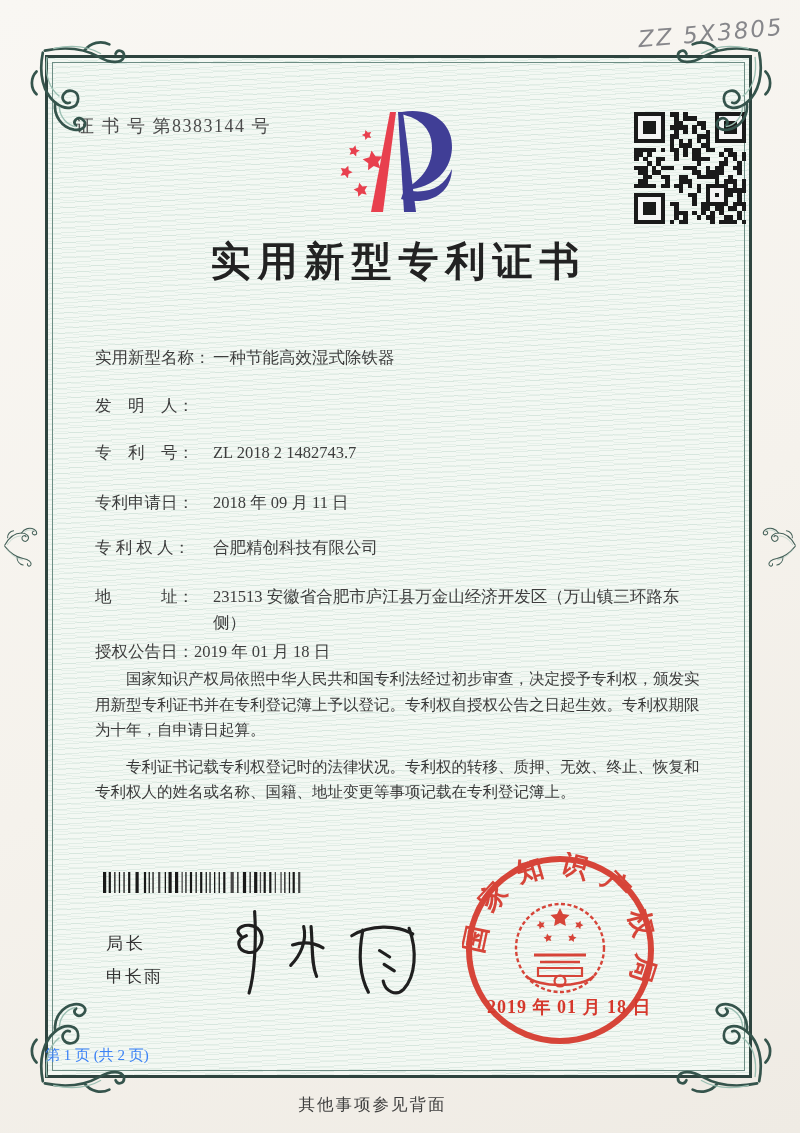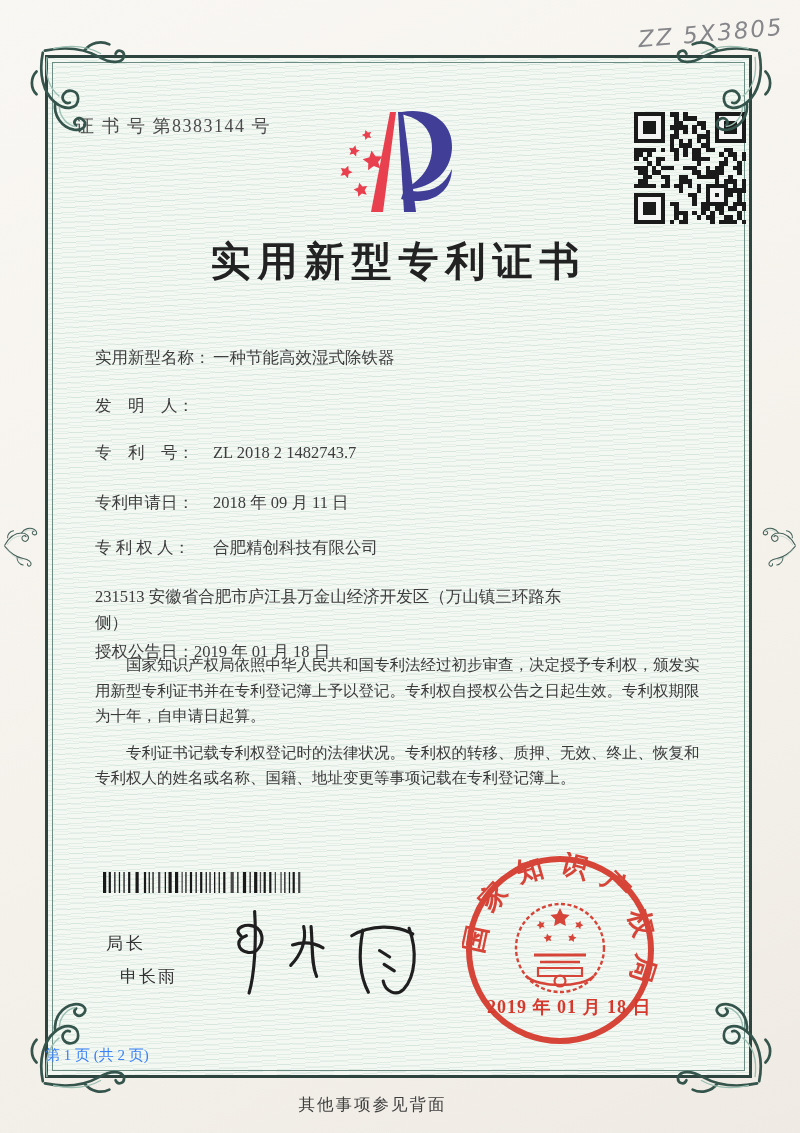--- a/index.html
+++ b/index.html
@@ -23,24 +23,24 @@
   
   #handwritten{left:638px;top:20px;font-family:"DejaVu Sans",sans-serif;font-style:italic;
     font-size:23px;color:#87878b;letter-spacing:2px;transform:rotate(-5deg);}
   #cert-no{left:76px;top:114px;font-size:18px;color:#4b4b4b;letter-spacing:1.5px;}
   #title{left:45px;top:234px;width:707px;text-align:center;font-size:40px;font-weight:600;
     letter-spacing:7px;color:#222;}
   .field-row{position:absolute;left:95px;display:flex;font-size:16.5px;color:#3d3d3d;line-height:26px;}
   .flabel{flex:none;width:118px;}
   .fvalue{width:470px;}
   #row-grant .gcell1{flex:none;width:296px;}
-  #paragraphs{left:95px;top:652px;width:613px;font-size:15.5px;line-height:25.5px;color:#3a3a3a;}
+  #paragraphs{left:95px;top:666px;width:613px;font-size:15.5px;line-height:25.5px;color:#3a3a3a;}
   #paragraphs p{margin:0 0 11px 0;text-indent:2em;}
   #sig-title{left:106px;top:932px;font-size:17px;color:#333;letter-spacing:3px;}
-  #sig-name{left:120px;top:965px;font-size:17px;color:#333;letter-spacing:2px;}
+  #sig-name{left:106px;top:965px;font-size:17px;color:#333;letter-spacing:2px;}
   #seal-date{left:487px;top:995px;font-size:18px;color:#d5382c;letter-spacing:1px;font-weight:bold;z-index:6;}
   #page-indicator{left:45px;top:1046px;width:707px;font-size:15px;color:#3b82f6;}
   #back-note{left:0;top:1094px;width:745px;text-align:center;font-size:16.5px;color:#3e3e3e;letter-spacing:2px;}
   
   #logo{left:330px;top:106px;width:140px;height:128px;}
   #qr{left:634px;top:112px;width:112px;height:112px;}
   #barcode{left:103px;top:872px;width:201px;height:21px;}
   #signature{left:213px;top:901px;width:222px;height:100px;z-index:3;}
   #seal{left:462px;top:852px;width:196px;height:196px;z-index:5;opacity:.93;}
   .flourish{width:104px;height:104px;z-index:4;}
@@ -344,20 +344,21 @@
 </div>
 <div class="field-row" style="top:490px">
   <span class="flabel">专利申请日：</span>
   <span class="fvalue">2018 年 09 月 11 日</span>
 </div>
 <div class="field-row" style="top:535px">
   <span class="flabel">专 利 权 人：</span>
   <span class="fvalue">合肥精创科技有限公司</span>
 </div>
 <div class="field-row" style="top:584px">
+  <span class="flabel">地　　　址：</span>
   <span class="fvalue">231513 安徽省合肥市庐江县万金山经济开发区（万山镇三环路东侧）</span>
 </div>
 <div id="row-grant" class="field-row" style="top:639px">
   <span class="gcell1">
     <span>授权公告日：</span><span>2019 年 01 月 18 日</span>
   </span>
 </div>
 
 <div id="paragraphs" class="abs">
   <p>国家知识产权局依照中华人民共和国专利法经过初步审查，决定授予专利权，颁发实用新型专利证书并在专利登记簿上予以登记。专利权自授权公告之日起生效。专利权期限为十年，自申请日起算。</p>

